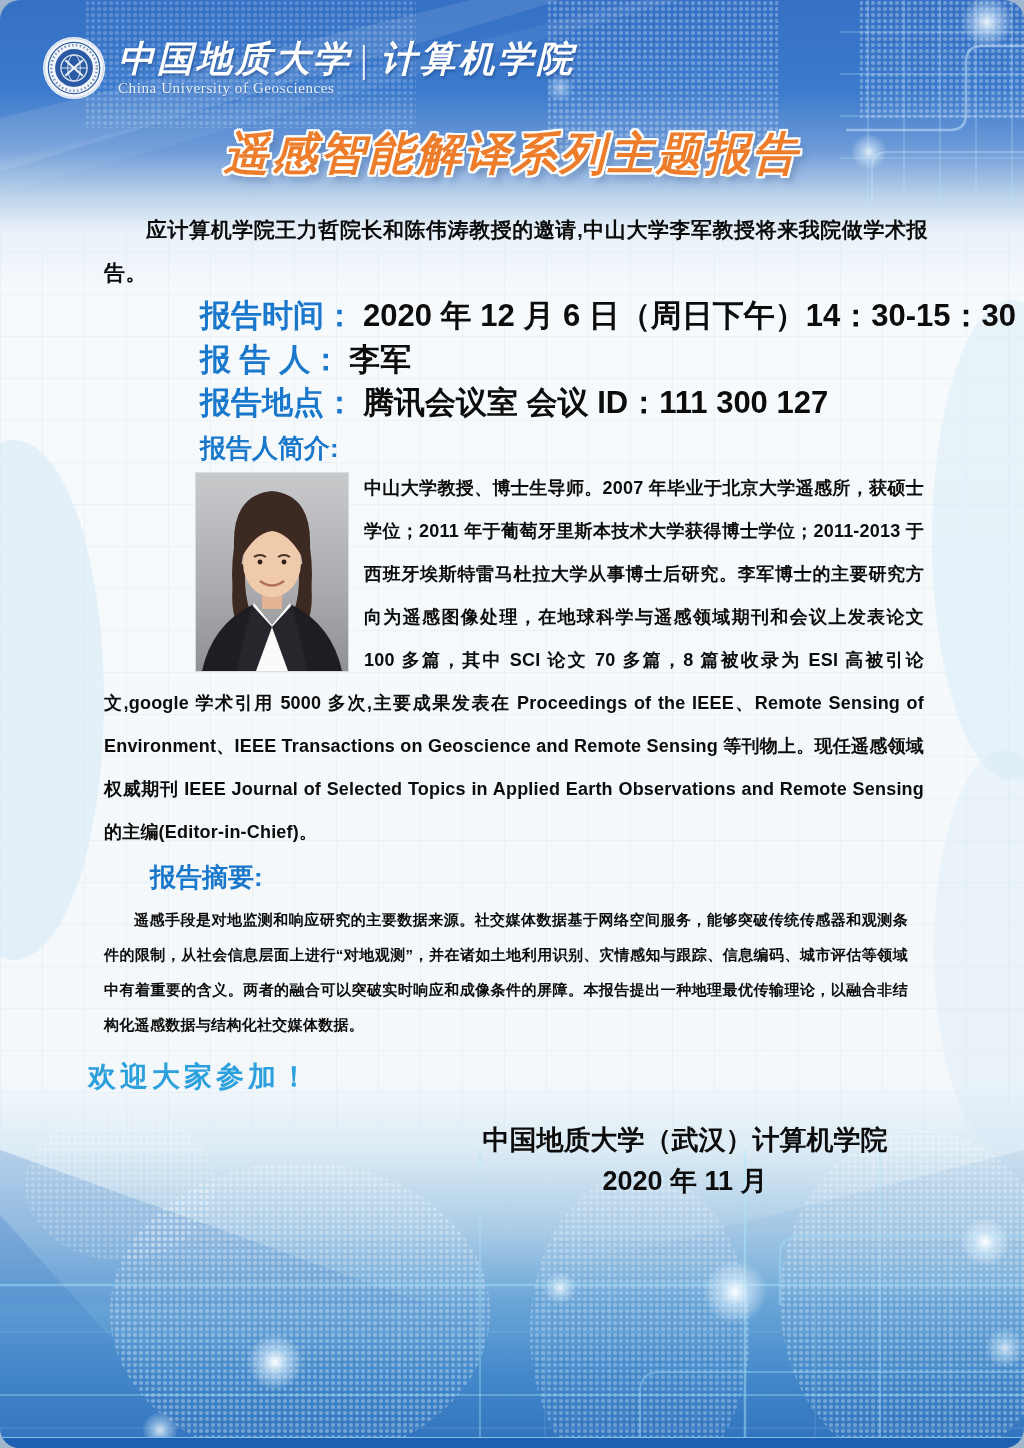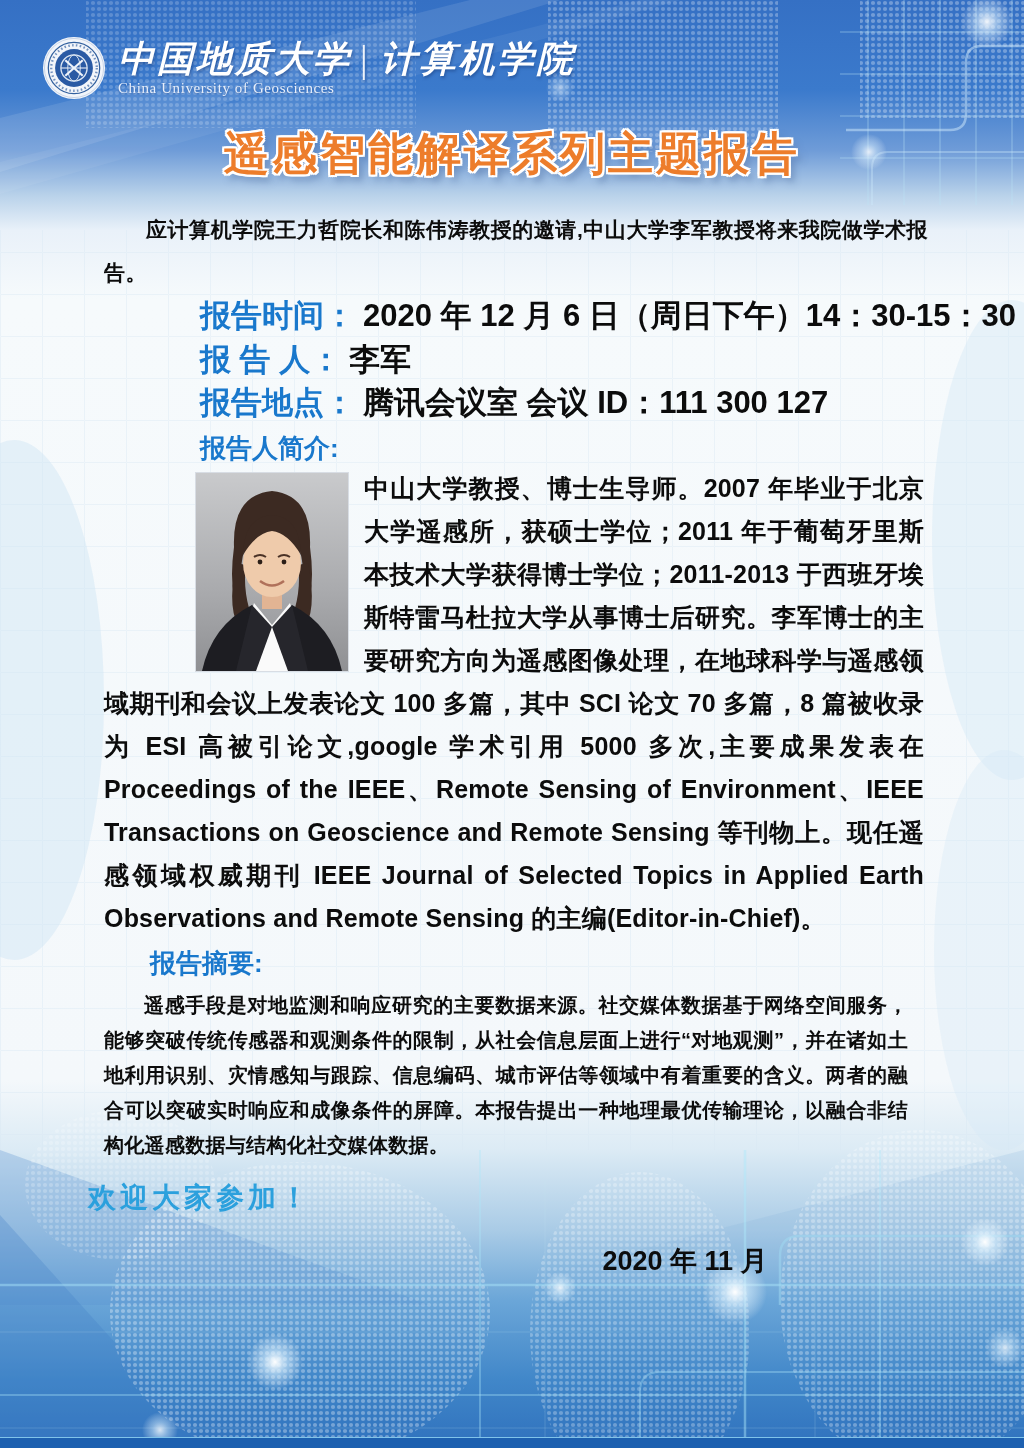--- a/index.html
+++ b/index.html
@@ -3,20 +3,21 @@
 <meta charset="utf-8">
 <style>
   html,body{margin:0;padding:0;background:#9fb6cc;}
   .page{
     position:relative;width:1024px;height:1448px;overflow:hidden;
     font-family:"Liberation Sans",sans-serif;
     background:linear-gradient(to bottom,
       #3570c4 0%, #3b7acc 6.2%, #6f9cd8 10.4%, #b9d2ea 13.5%,
       #e9f1f9 15.9%, #f6fafc 20.7%, #f4f8fb 74.6%, #dcebf5 79.4%,
       #a9cbe6 85%, #6ba6d8 89.8%, #4187c9 95.3%, #2f71bd 100%);
+    border-radius:20px;
   }
   .bg-art{position:absolute;left:0;top:0;z-index:0;}
   .content{position:absolute;inset:0;z-index:1;}
 
   .header{position:absolute;top:36px;left:42px;display:flex;align-items:center;}
   .logo{width:64px;height:64px;flex:0 0 auto;}
   .brand{margin-left:12px;color:#fff;}
   .brand-line{display:flex;align-items:center;font-family:"Liberation Serif",serif;
     font-style:italic;font-weight:bold;font-size:36px;letter-spacing:3px;
     text-shadow:1px 2px 3px rgba(20,50,110,.45);line-height:40px;}
@@ -24,20 +25,21 @@
   .uni-en{font-size:15px;letter-spacing:.6px;color:#e6eefb;margin-top:1px;
     font-family:"Liberation Serif",serif;text-shadow:0 1px 2px rgba(20,50,110,.4);}
 
   .title{
     margin:124px 0 16px;text-align:center;font-size:45px;font-weight:bold;letter-spacing:3px;
     color:#ed7d2b;
     text-shadow:
       -2px -2px 0 #fff, 2px -2px 0 #fff, -2px 2px 0 #fff, 2px 2px 0 #fff,
       0 -2px 0 #fff, 0 2px 0 #fff, -2px 0 0 #fff, 2px 0 0 #fff,
       5px 6px 7px rgba(70,100,150,.5);
+    font-style: italic;
   }
 
   .intro{
     margin:24px 96px 0 104px;font-size:21px;font-weight:bold;color:#0c0c0c;
     line-height:43px;text-indent:2em;text-align:justify;letter-spacing:.5px;
   }
 
   .details{margin:0 80px 0 200px;}
   .detail-row{height:43.5px;line-height:43.5px;font-size:31px;font-weight:bold;white-space:nowrap;}
   .detail-label{color:#1978cc;margin-right:8px;}
@@ -46,27 +48,27 @@
   .sec{font-size:26px;font-weight:bold;color:#1978cc;line-height:34px;}
   .sec-bio{margin:6px 0 0 200px;}
   .sec-abs{margin:6px 12px 0 150px;}
 
   .bio{margin:2px 100px 0 104px;}
   .photo{
     float:left;width:152px;height:198px;margin:6px 16px 6px 92px;
     box-shadow:0 0 0 1px #d8dde4;background:#b9babc;
   }
   .bio-text{
-    margin:0;font-size:25px;font-weight:bold;color:#0c0c0c;line-height:43px;
+    margin:0;font-size:18px;font-weight:bold;color:#0c0c0c;line-height:43px;
     text-align:justify;letter-spacing:.2px;
   }
   .bio::after{content:"";display:block;clear:both;}
 
   .abstract{
-    margin:8px 116px 0 104px;font-size:20px;font-weight:bold;color:#0c0c0c;
+    margin:8px 116px 0 104px;font-size:15px;font-weight:bold;color:#0c0c0c;
     line-height:35px;text-indent:2em;text-align:justify;letter-spacing:.3px;
   }
 
   .welcome{
     margin:16px 0 0 88px;font-size:28px;font-weight:bold;color:#2ba0dd;
     font-family:"Liberation Serif",serif;letter-spacing:4px;
   }
 
   .footer{
     margin:24px 104px 0 auto;width:470px;text-align:center;
@@ -245,19 +247,20 @@
       <p class="bio-text">中山大学教授、博士生导师。2007 年毕业于北京大学遥感所，获硕士学位；2011 年于葡萄牙里斯本技术大学获得博士学位；2011-2013 于西班牙埃斯特雷马杜拉大学从事博士后研究。李军博士的主要研究方向为遥感图像处理，在地球科学与遥感领域期刊和会议上发表论文 100 多篇，其中 SCI 论文 70 多篇，8 篇被收录为 ESI 高被引论文,google 学术引用 5000 多次,主要成果发表在 Proceedings of the IEEE、Remote Sensing of Environment、IEEE Transactions on Geoscience and Remote Sensing 等刊物上。现任遥感领域权威期刊 IEEE Journal of Selected Topics in Applied Earth Observations and Remote Sensing 的主编(Editor-in-Chief)。</p>
     </div>
 
     <h2 class="sec sec-abs">报告摘要:</h2>
 
     <p class="abstract">遥感手段是对地监测和响应研究的主要数据来源。社交媒体数据基于网络空间服务，能够突破传统传感器和观测条件的限制，从社会信息层面上进行“对地观测”，并在诸如土地利用识别、灾情感知与跟踪、信息编码、城市评估等领域中有着重要的含义。两者的融合可以突破实时响应和成像条件的屏障。本报告提出一种地理最优传输理论，以融合非结构化遥感数据与结构化社交媒体数据。</p>
 
     <p class="welcome">欢迎大家参加！</p>
 
     <div class="footer">
+      <div>中国地质大学（武汉）计算机学院</div>
       <div>2020 年 11 月</div>
     </div>
 
   </div>
 
   <div class="bottom-strip"></div>
 </div>
 
 </body></html>

